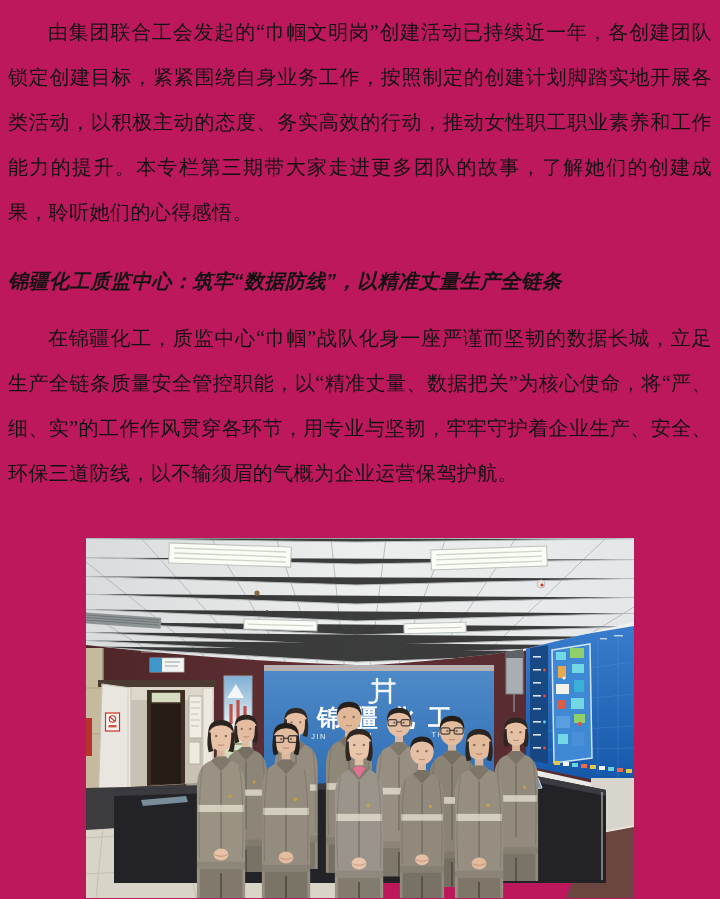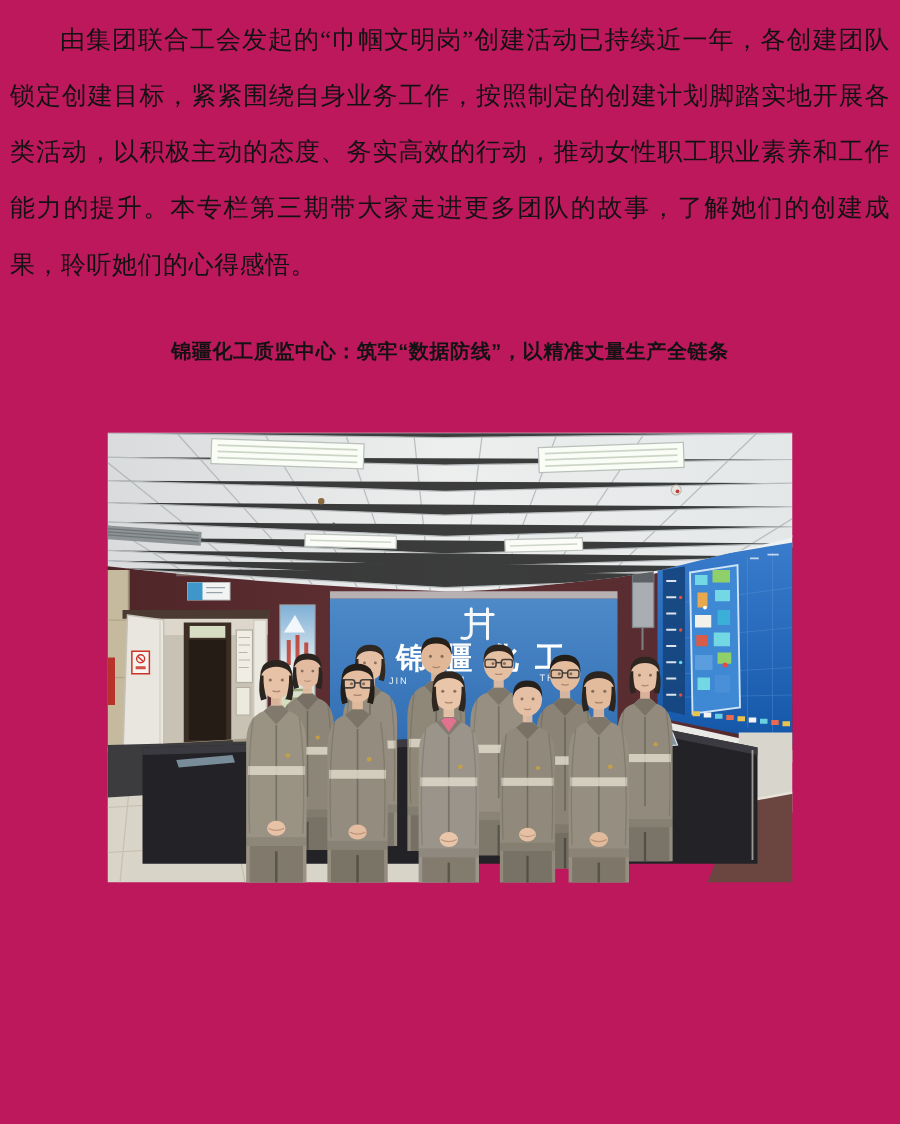--- a/index.html
+++ b/index.html
@@ -1,36 +1,37 @@
 <!DOCTYPE html>
 <html><head>
 <meta charset="utf-8">
 <style>
   html,body{margin:0;padding:0;background:#ffffff;}
   body{width:720px;height:899px;overflow:hidden;
        font-family:"Liberation Serif","DejaVu Serif",serif;color:#121212;}
   .page{width:720px;height:899px;background:#be185d;box-sizing:border-box;padding:10px 8px 0 8px;}
   p.body-par{margin:0;font-size:20px;line-height:45px;text-align:justify;
              text-indent:2em;letter-spacing:0.4px;}
-  h2.section-heading{margin:24px 0 12px 0;font-size:16px;line-height:45px;text-align:center;
+  h2.section-heading{margin:24px 0 12px 0;font-size:20px;line-height:45px;
              font-weight:bold;letter-spacing:0.5px;
-             font-family:"Liberation Sans","DejaVu Sans",sans-serif;}
+             font-family:"Liberation Sans","DejaVu Sans",sans-serif;font-style:italic;}
   .photo-wrap{width:548px;height:360px;margin:42px auto 0 auto;position:relative;}
   .photo-wrap svg{display:block;}
   text{font-family:"Liberation Sans","DejaVu Sans",sans-serif;}
 </style>
 </head>
 <body>
 
 <div class="page">
 
   <p class="body-par">由集团联合工会发起的“巾帼文明岗”创建活动已持续近一年，各创建团队锁定创建目标，紧紧围绕自身业务工作，按照制定的创建计划脚踏实地开展各类活动，以积极主动的态度、务实高效的行动，推动女性职工职业素养和工作能力的提升。本专栏第三期带大家走进更多团队的故事，了解她们的创建成果，聆听她们的心得感悟。</p>
 
   <h2 class="section-heading">锦疆化工质监中心：筑牢“数据防线”，以精准丈量生产全链条</h2>
 
+  <p class="body-par">在锦疆化工，质监中心“巾帼”战队化身一座严谨而坚韧的数据长城，立足生产全链条质量安全管控职能，以“精准丈量、数据把关”为核心使命，将“严、细、实”的工作作风贯穿各环节，用专业与坚韧，牢牢守护着企业生产、安全、环保三道防线，以不输须眉的气概为企业运营保驾护航。</p>
 
   <div class="photo-wrap">
   <svg width="548" height="360" viewBox="0 0 548 360">
     <defs>
       <linearGradient id="ceilGrad" x1="0" y1="0" x2="1" y2="0">
         <stop offset="0" stop-color="#d9dbdc"></stop>
             <stop offset="0.5" stop-color="#edeeee"></stop>
             <stop offset="1" stop-color="#e4e7e8"></stop>
       </linearGradient>
       <linearGradient id="signGrad" x1="0" y1="0" x2="0" y2="1">

